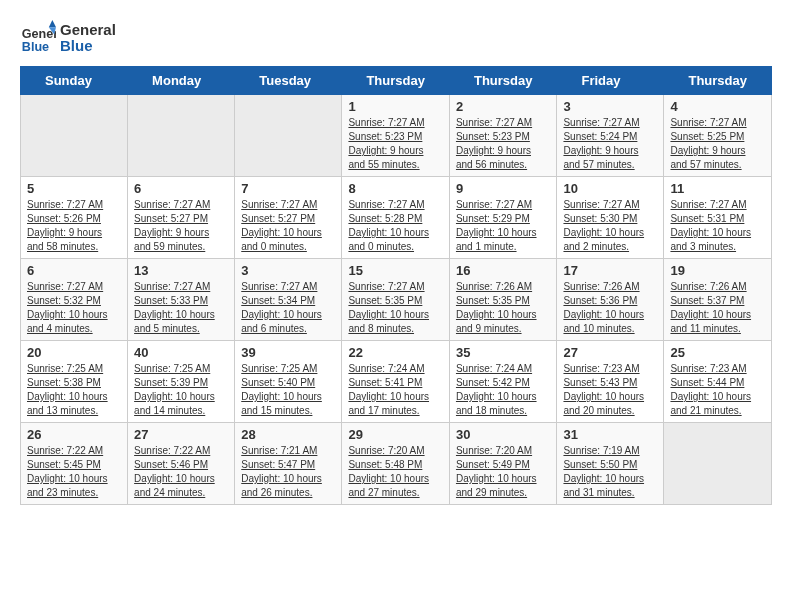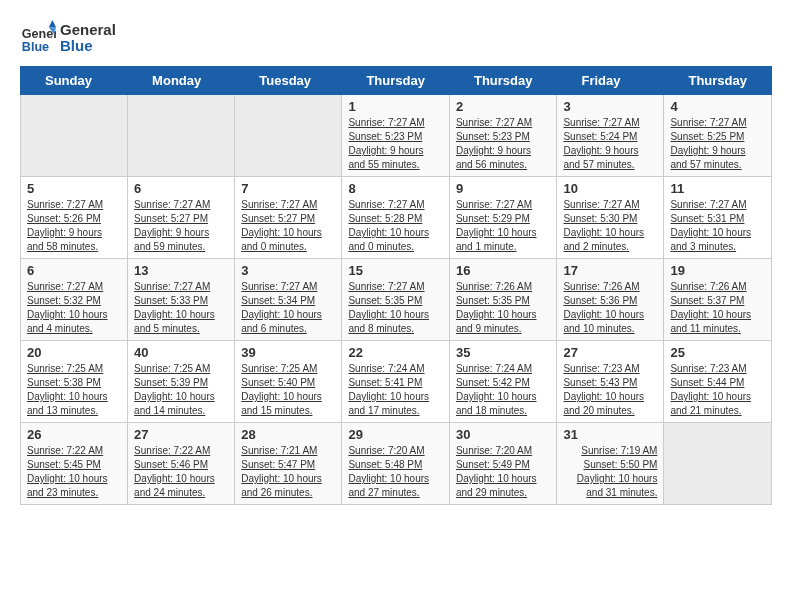--- a/index.html
+++ b/index.html
@@ -335,21 +335,21 @@
         </td>
         <td>
           <div class="day-num">30</div>
           <div class="day-info" style="white-space: pre-line;">Sunrise: 7:20 AM
 Sunset: 5:49 PM
 Daylight: 10 hours
 and 29 minutes.</div>
         </td>
         <td>
           <div class="day-num">31</div>
-          <div class="day-info" style="white-space: pre-line; text-align: right;">Sunrise: 7:19 AM
+          <div class="day-info" style="white-space: pre-line;">Sunrise: 7:19 AM
 Sunset: 5:50 PM
 Daylight: 10 hours
 and 31 minutes.</div>
         </td>
         <td class="empty-cell"></td>
       </tr>
     </tbody>
 </table>
 
 </body></html>

